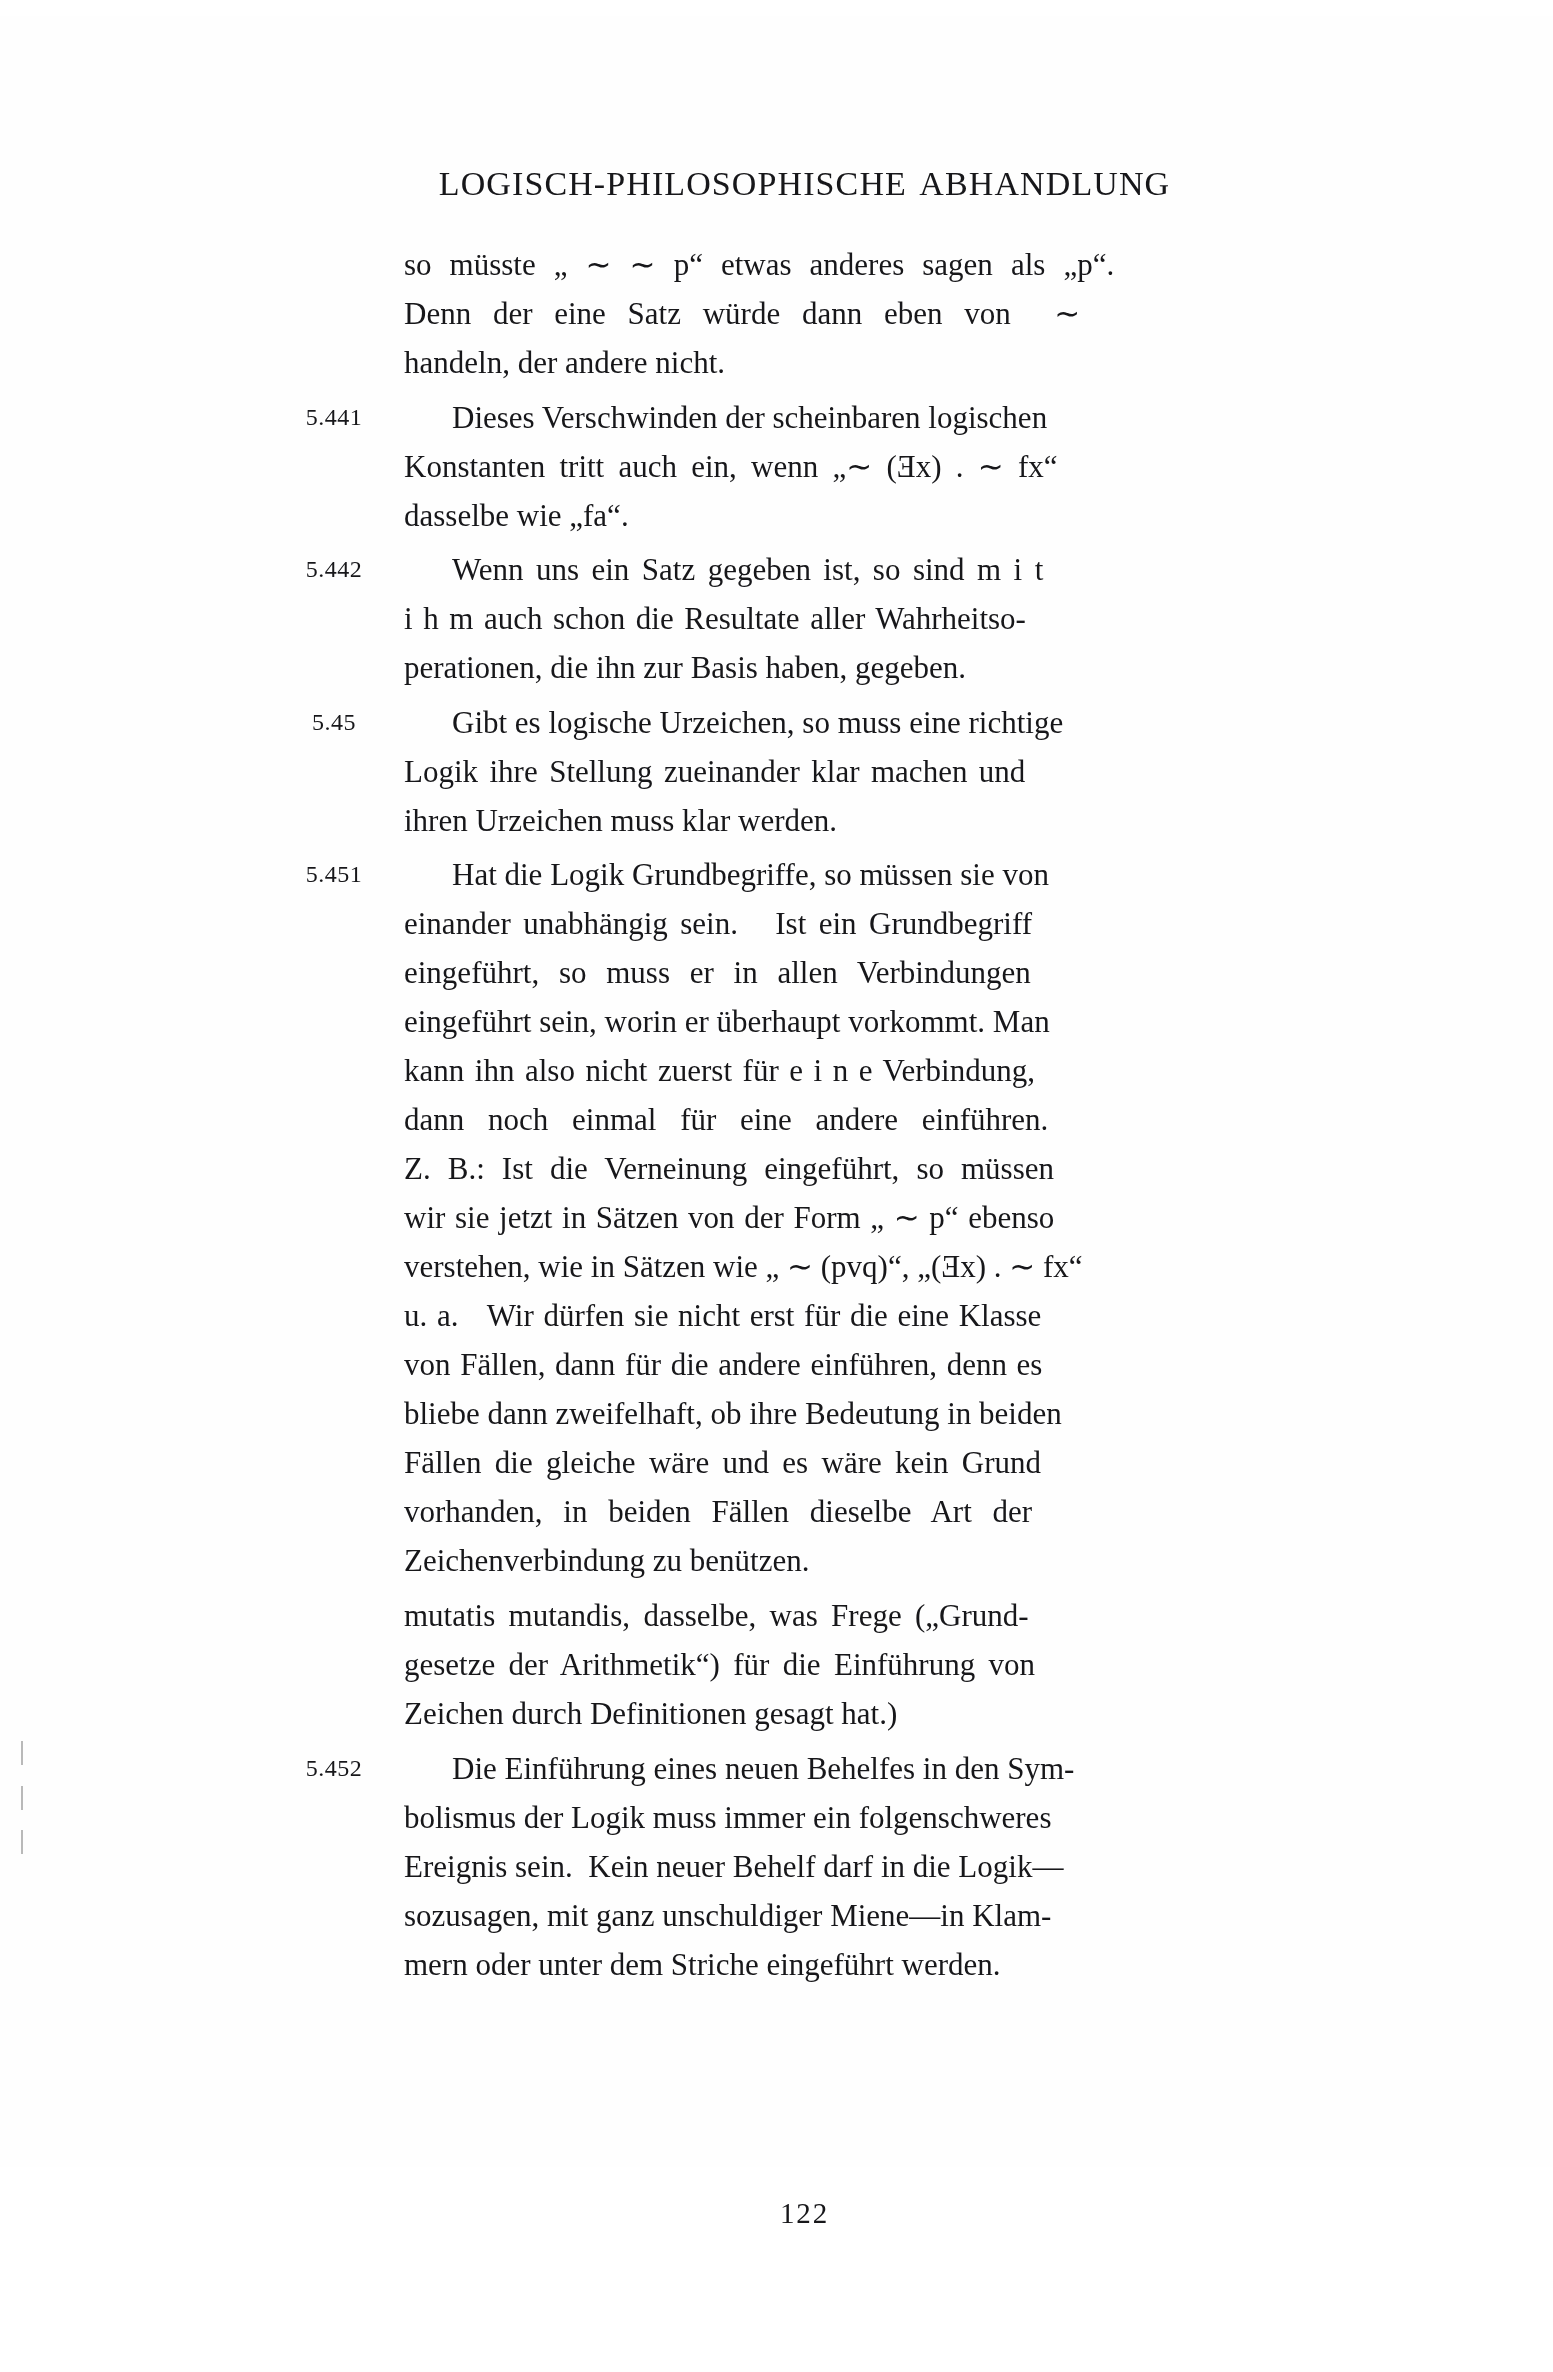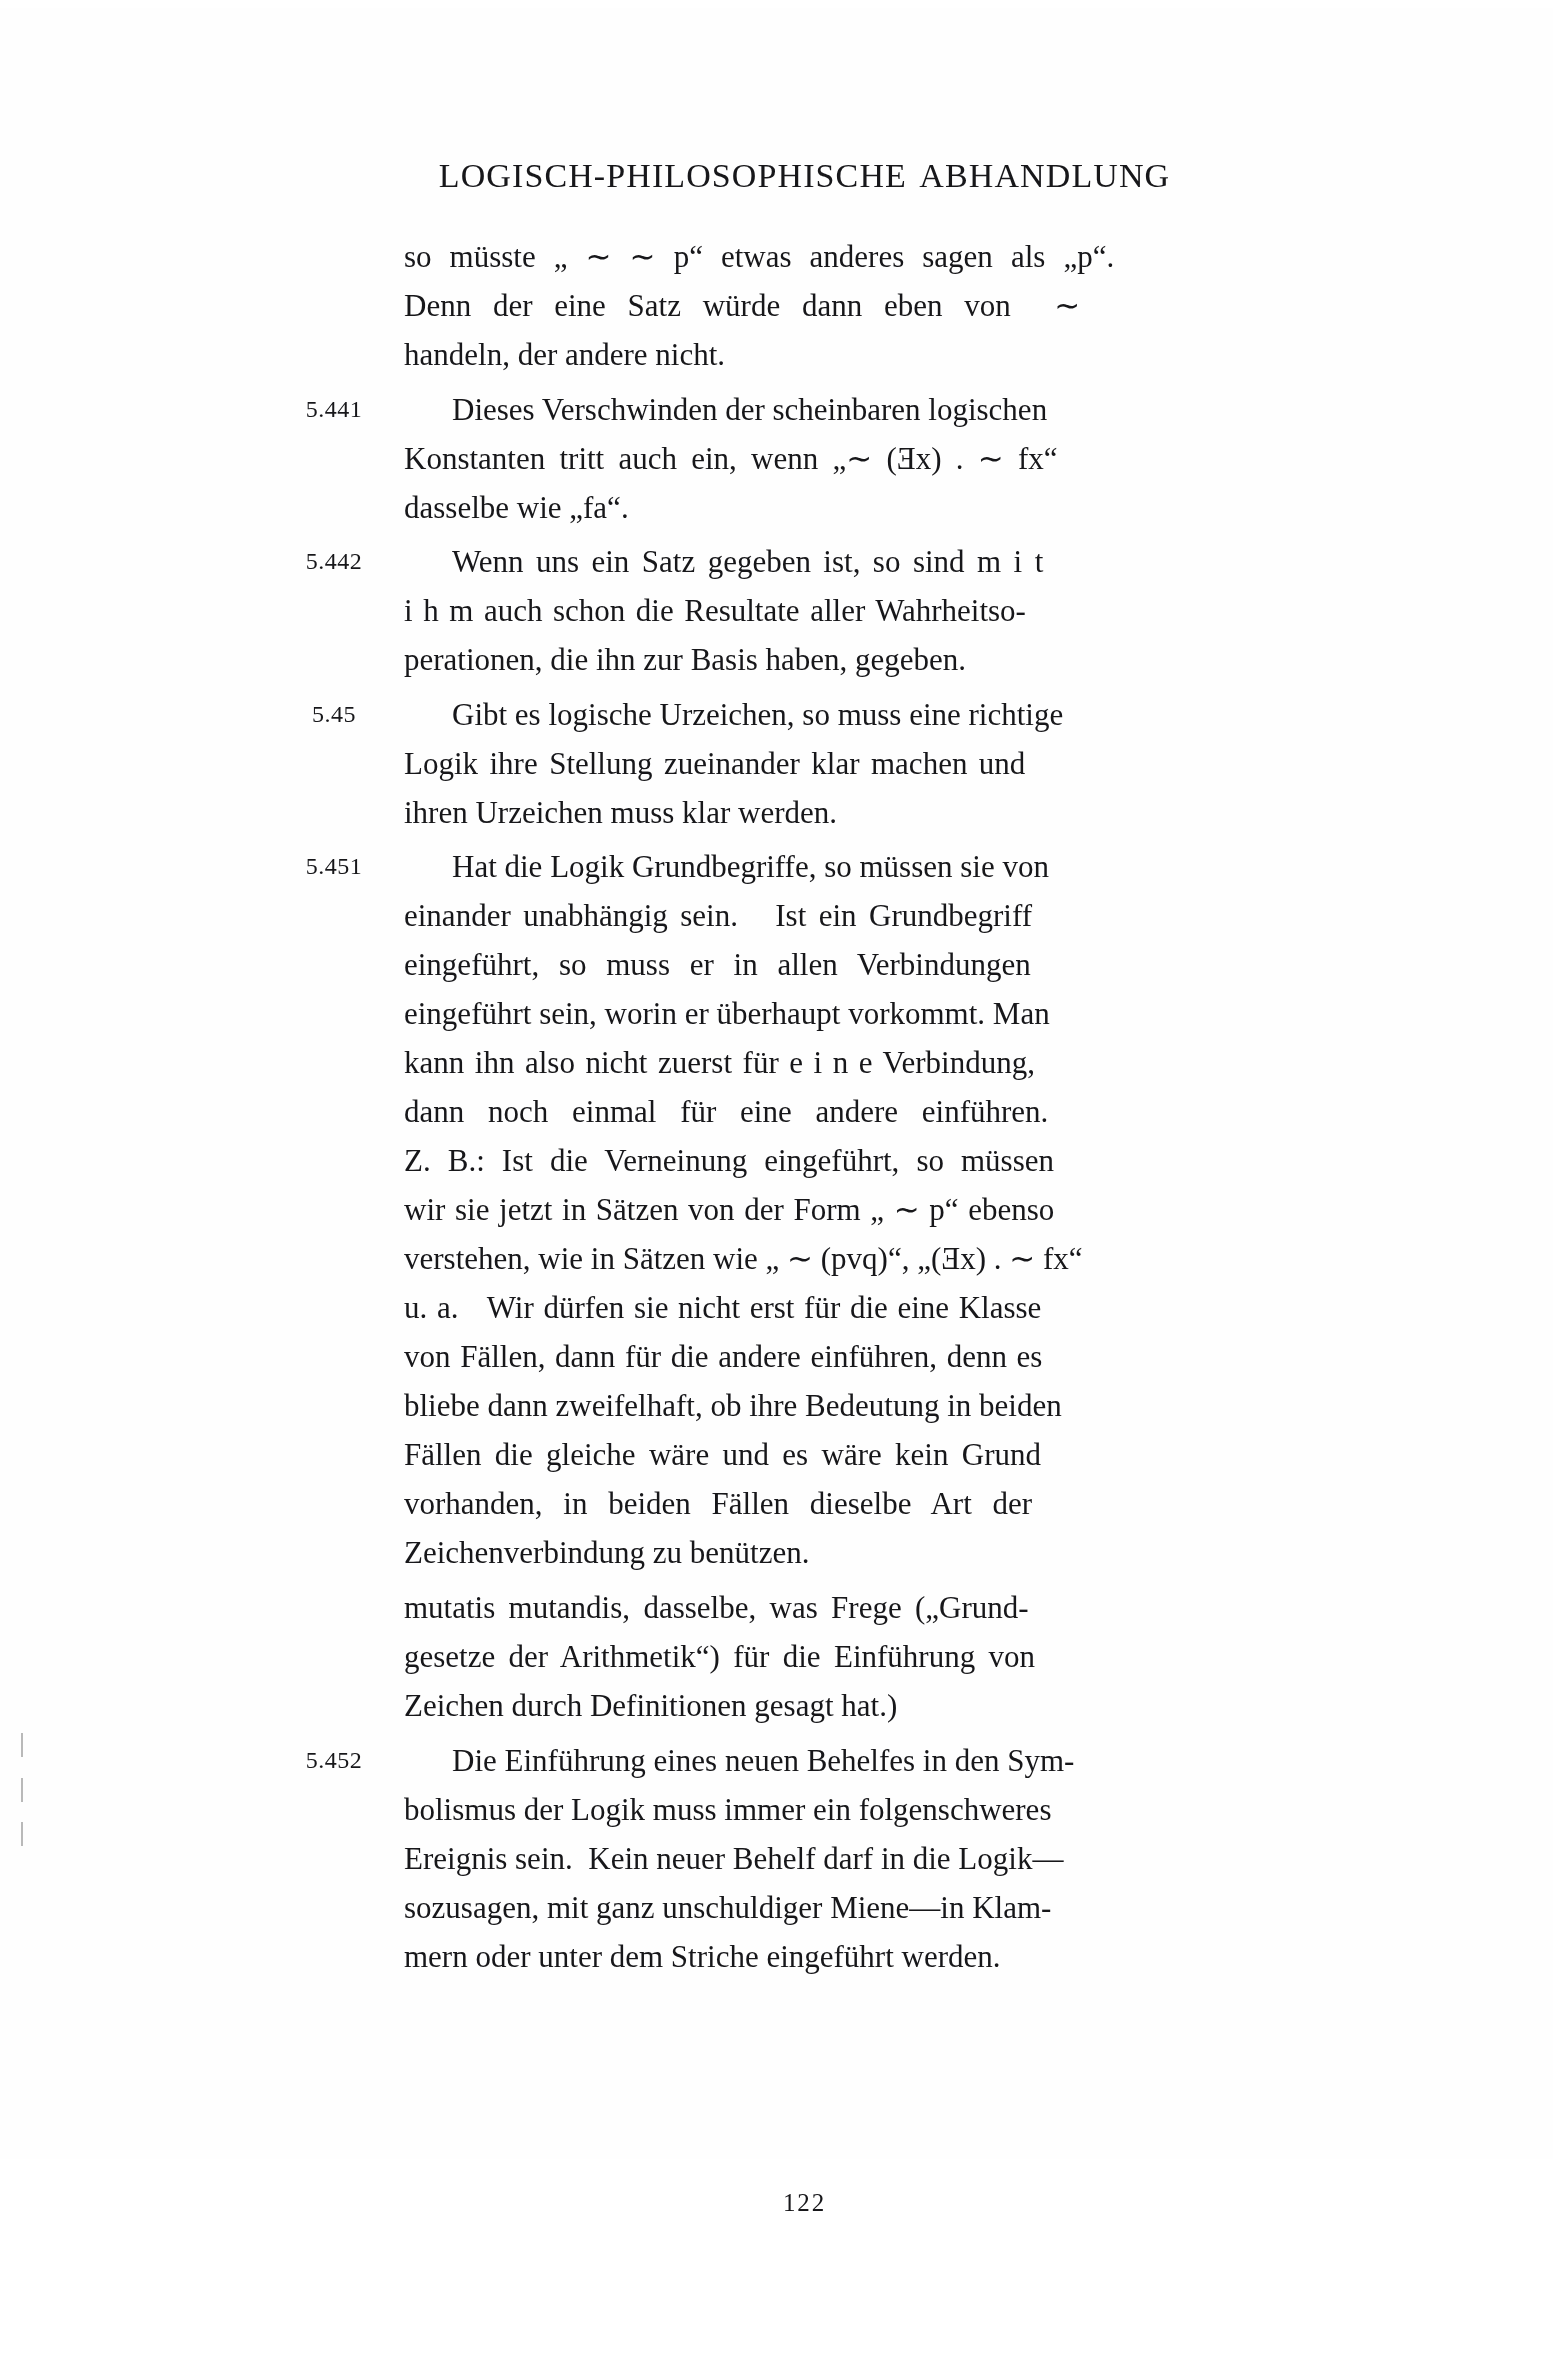--- a/index.html
+++ b/index.html
@@ -10,21 +10,21 @@
   body {
     width: 1553px;
     height: 2373px;
     font-family: "Liberation Serif", serif;
     color: #17171a;
     position: relative;
     overflow: hidden;
   }
   .page {
     position: absolute;
-    top: 8px;
+    top: 16px;
     left: 0;
     width: 1553px;
     height: 2151px;
     background: #fefefe;
   }
   .running-head {
     position: absolute;
     top: 149px;
     left: 0;
     width: 1553px;
@@ -61,21 +61,21 @@
     display: block;
     white-space: pre;
   }
   .indent-first { padding-left: 48px; }
   .folio {
     position: absolute;
     top: 2181px;
     left: 0;
     width: 1553px;
     text-align: center;
-    font-size: 25px;
+    font-size: 29px;
     letter-spacing: 1.9px;
     padding-left: 56px;
     box-sizing: border-box;
   }
   .edge-marks {
     position: absolute;
     left: 20.5px;
     top: 1725px;
     width: 3.7px;
     height: 158px;

